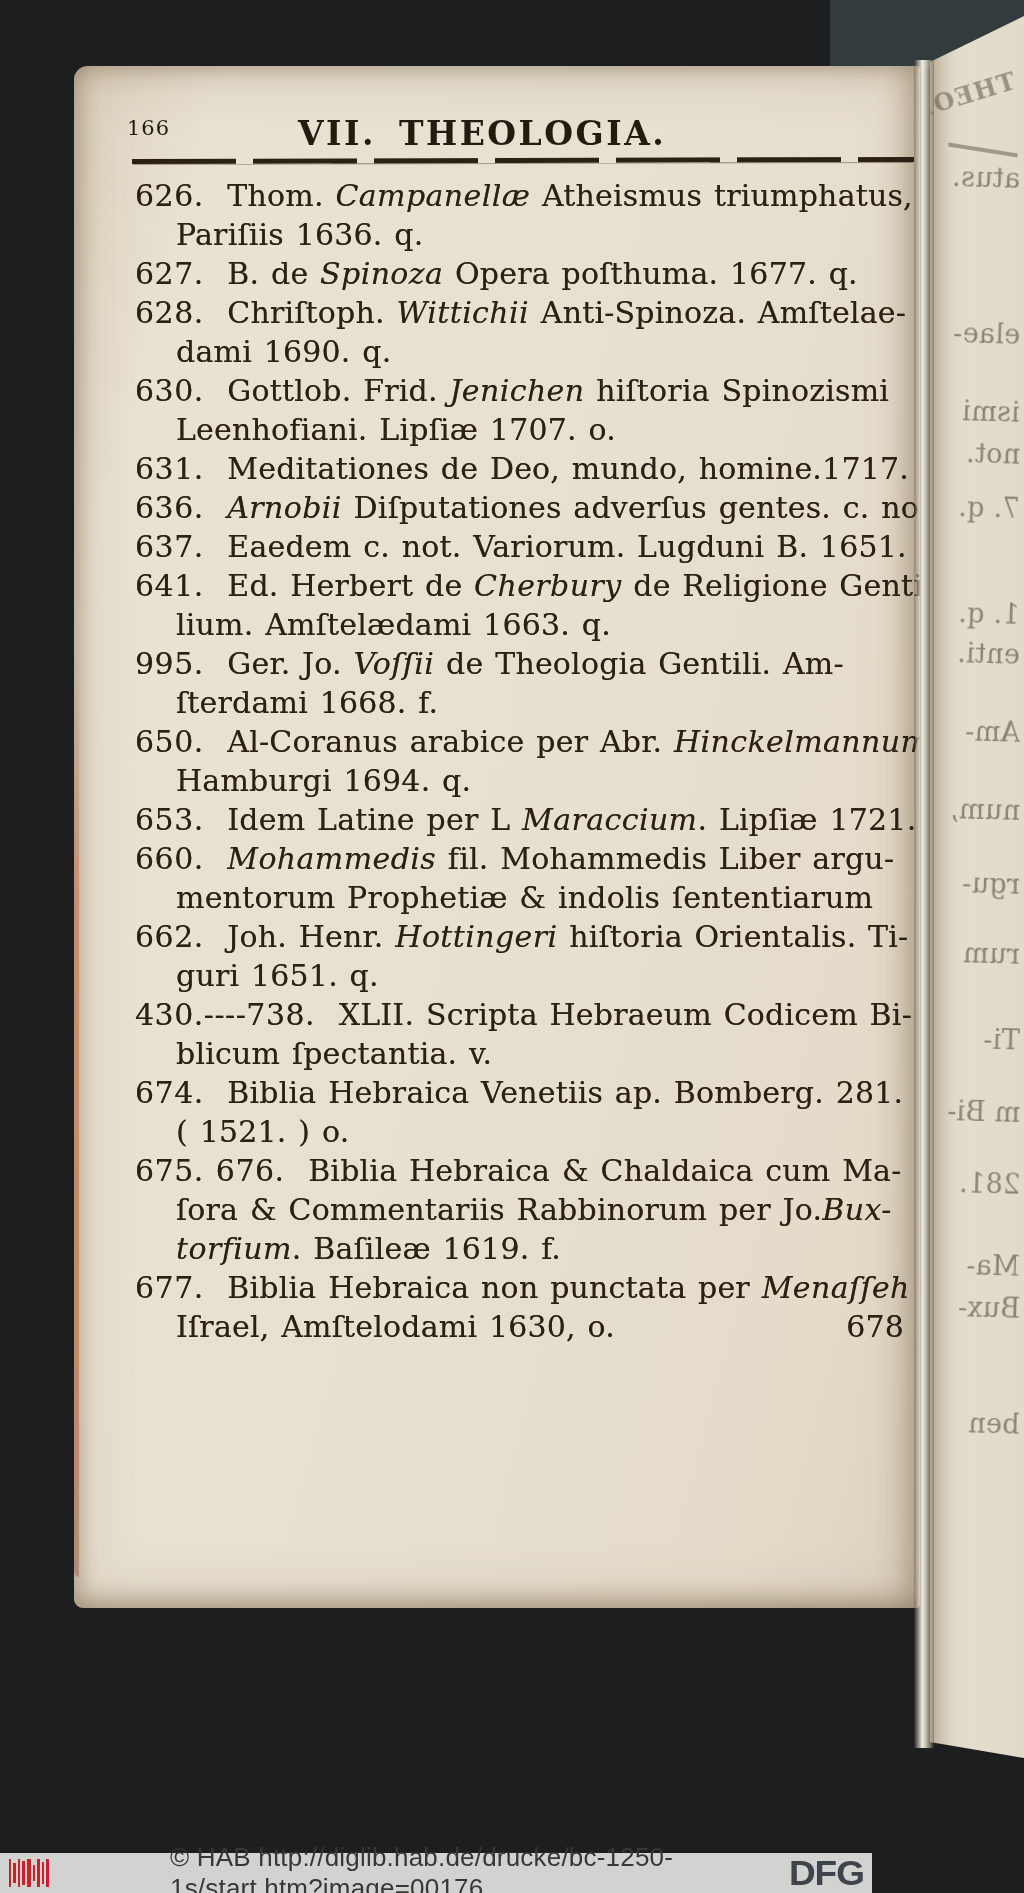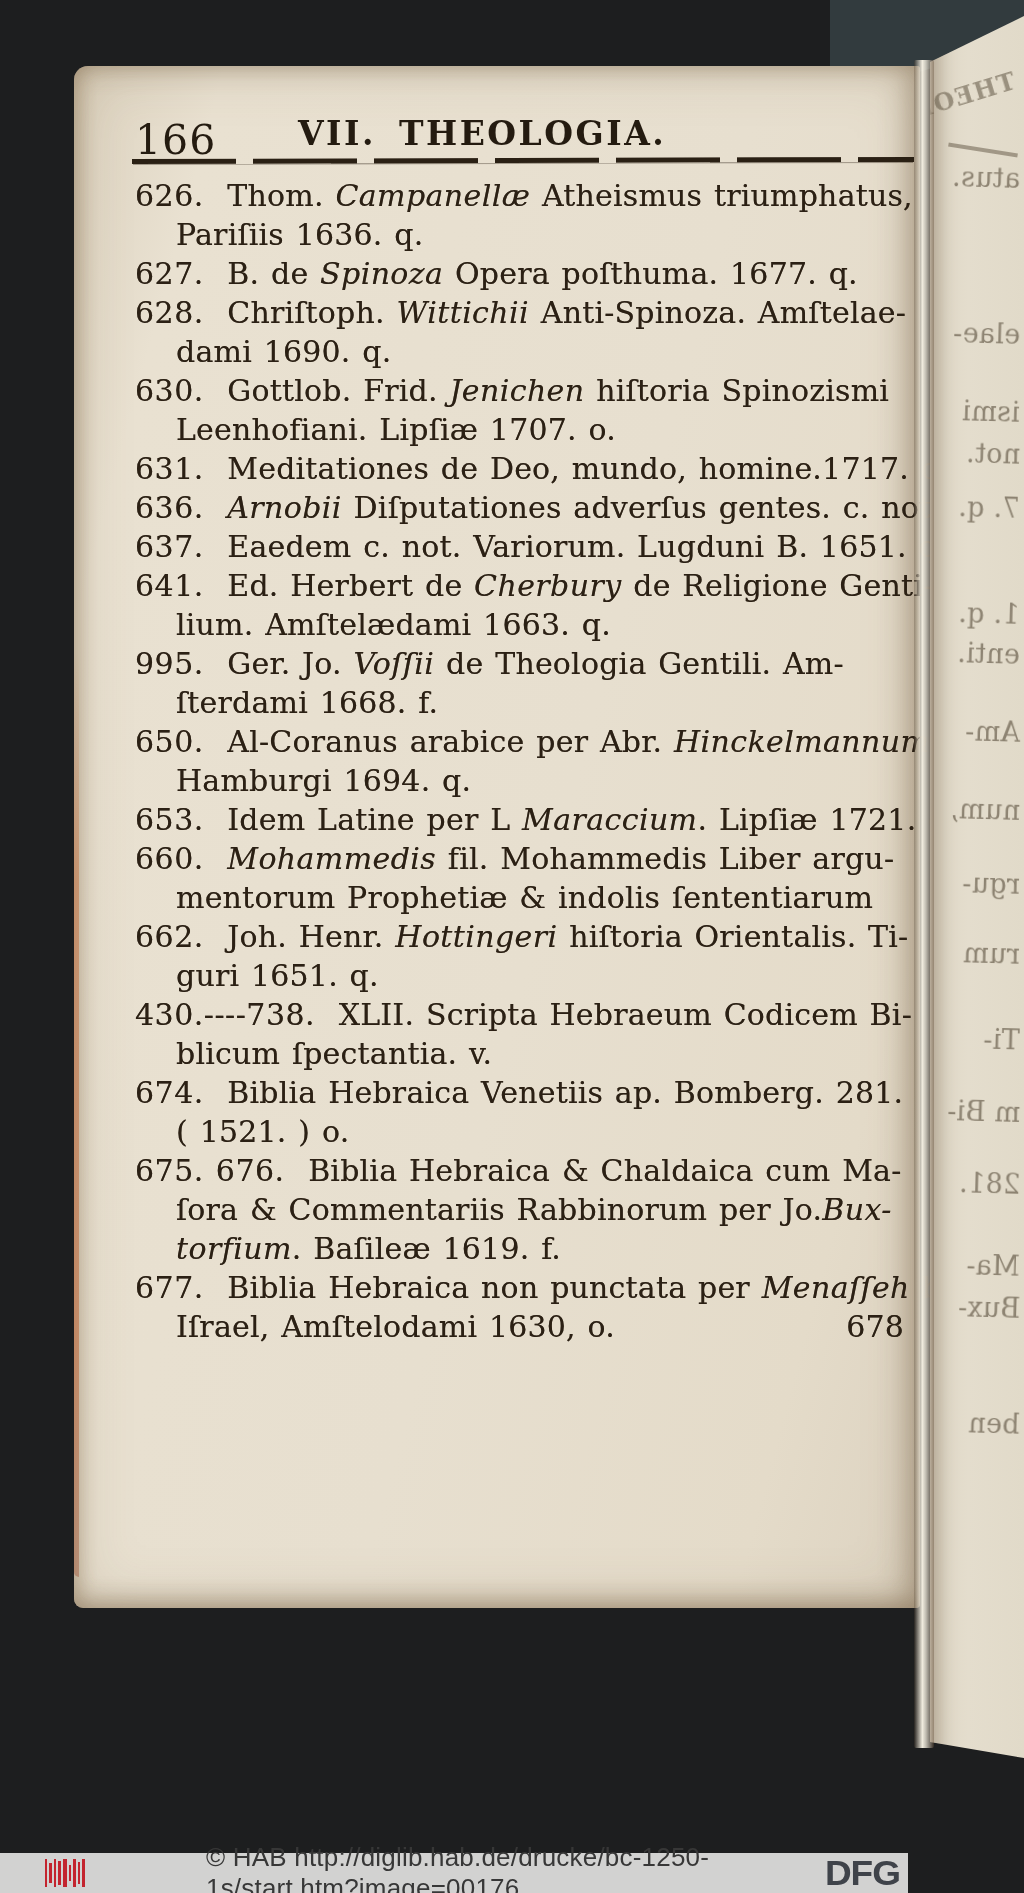--- a/index.html
+++ b/index.html
@@ -27,22 +27,22 @@
       inset -14px 0 28px rgba(95,72,45,.30),
       inset 0 -10px 22px rgba(110,85,55,.18),
       inset 8px 0 16px rgba(130,100,60,.18);
   }
   .main-page::before{ 
     content:"";position:absolute;left:0;top:38%;width:5px;height:60%;
     background:linear-gradient(180deg,transparent,rgba(195,100,48,.45) 25%,rgba(190,92,44,.5) 75%,rgba(150,60,30,.35));
     border-radius:0 0 0 9px;
   }
   .page-number{
-    position:absolute;left:61px;top:50px;
-    font-size:41px;color:#241b10;letter-spacing:1px;
+    position:absolute;left:53px;top:50px;
+    font-size:21px;color:#241b10;letter-spacing:1px;
   }
   .page-header{
     position:absolute;left:224px;top:48px;
     font-size:33px;font-weight:bold;color:#241b10;
     letter-spacing:2.5px;word-spacing:9px;
   }
   .header-rule{
     position:absolute;left:58px;top:92px;width:782px;height:5px;
     background:repeating-linear-gradient(90deg,#2a2014 0 104px,transparent 104px 121px);
     transform:rotate(-.15deg);
@@ -89,21 +89,20 @@
   .facing-page .rule-frag{
     position:absolute;right:6px;top:148px;width:70px;height:4px;
     background:rgba(95,84,66,.5);transform:rotate(9deg);filter:blur(.5px);
   }
   
   .footer-bar{
     position:absolute;left:0;top:1853px;width:872px;height:40px;
     background:#d2d2d1;
     display:flex;align-items:center;
     font-family:"Liberation Sans","DejaVu Sans",sans-serif;
-    padding-left:36px;
   }
   .hab-logo{margin-left:8px;flex:0 0 auto;display:block;}
   .footer-url{
     margin-left:118px;
     font-size:26px;color:#373737;letter-spacing:.2px;
   }
   .dfg-logo{
     margin-left:auto;margin-right:8px;
     font-size:37px;font-weight:bold;color:#3f434a;
     letter-spacing:-1px;transform:scaleY(.96);

